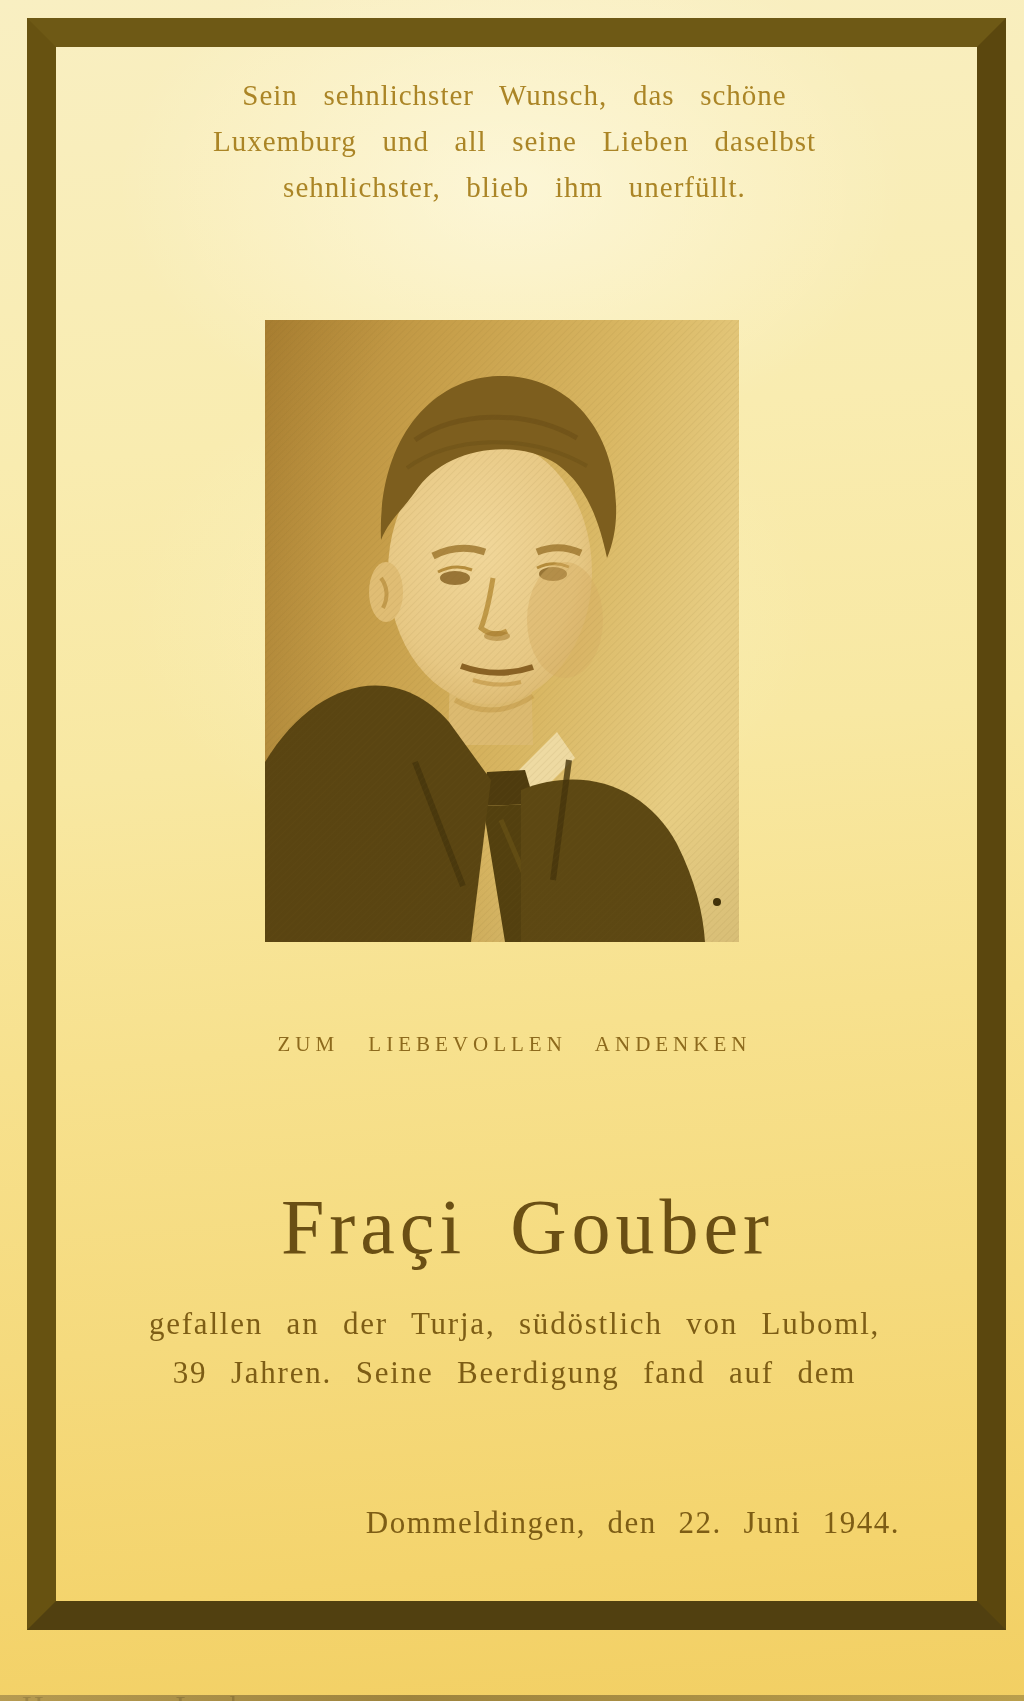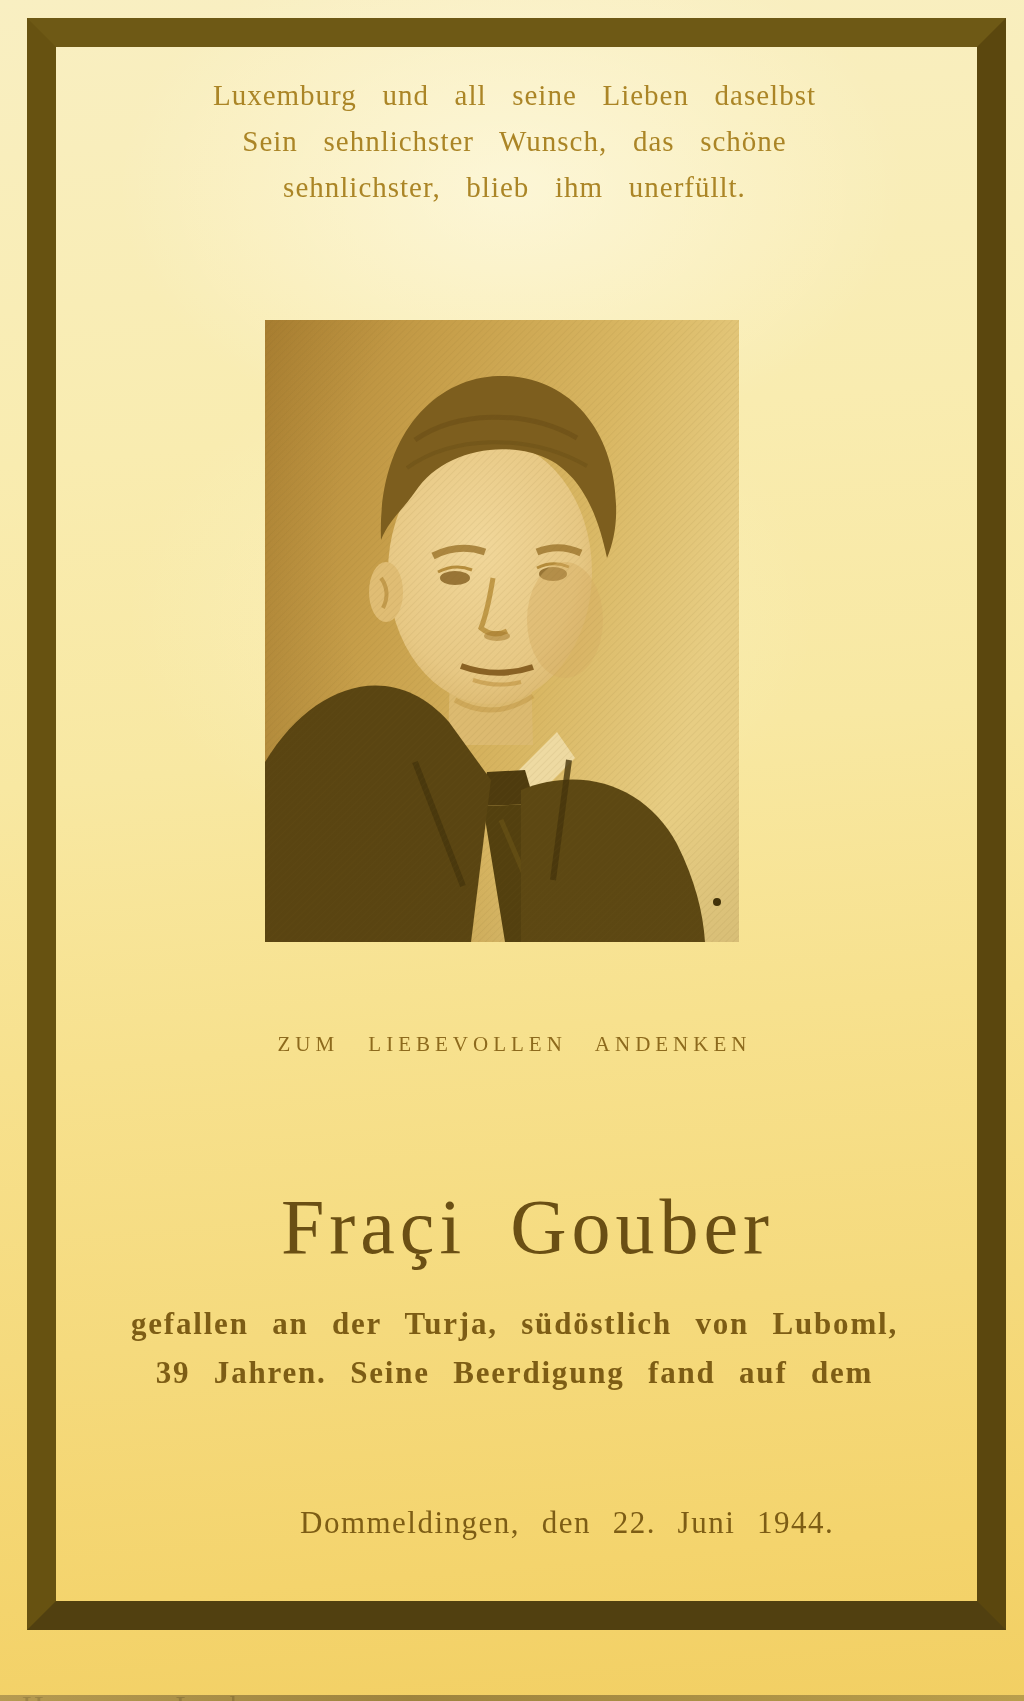--- a/index.html
+++ b/index.html
@@ -46,47 +46,47 @@
     color:#94701f;word-spacing:0.5em;letter-spacing:1.5px;
   }
   .deceased-name{
     position:absolute;left:57px;top:1182px;width:915px;
     text-align:center;font-size:78px;color:#6a4f14;
     letter-spacing:5px;word-spacing:0.25em;margin-left:13px;
   }
   .obituary{
     position:absolute;left:57px;top:1300px;width:915px;
     text-align:center;font-size:31px;line-height:48.5px;
-    color:#7d5d15;word-spacing:0.45em;letter-spacing:1.8px;font-weight:bold;
+    color:#7d5d15;word-spacing:0.45em;letter-spacing:1.8px;
   }
   .dateline{
     position:absolute;left:300px;top:1505px;width:600px;
-    text-align:left;font-size:31px;color:#7d5d15;
+    text-align:right;font-size:31px;color:#7d5d15;
     word-spacing:0.4em;letter-spacing:1.5px;
   }
   .printer-credit{
     position:absolute;left:22px;top:1645px;
     font-size:30px;color:#55491f;letter-spacing:2px;word-spacing:0.3em;margin-top:44px;
   }
   .card-bottom-edge{
     position:absolute;left:0;bottom:0;width:100%;height:6px;
     background:linear-gradient(90deg,#ab914d,#8f7636 40%,#b09648);
     opacity:.85;
   }
 </style>
 </head>
 <body>
 
 <div class="page">
 
   <div class="card-frame"></div>
 
   <div class="epigraph">
+    <div class="textline">Sein sehnlichster Wunsch, das schöne</div>
     <div class="textline">Luxemburg und all seine Lieben daselbst</div>
-    <div class="textline">Sein sehnlichster Wunsch, das schöne</div>
     <div class="textline">sehnlichster, blieb ihm unerfüllt.</div>
   </div>
 
   <div class="photo">
     <svg viewBox="0 0 474 622" preserveAspectRatio="none">
       <defs>
         <linearGradient id="bgGrad" x1="0" y1="0" x2="1" y2="0.35">
           <stop offset="0" stop-color="#b08434"></stop>
           <stop offset="0.35" stop-color="#c79f4a"></stop>
           <stop offset="0.7" stop-color="#d9b763"></stop>

